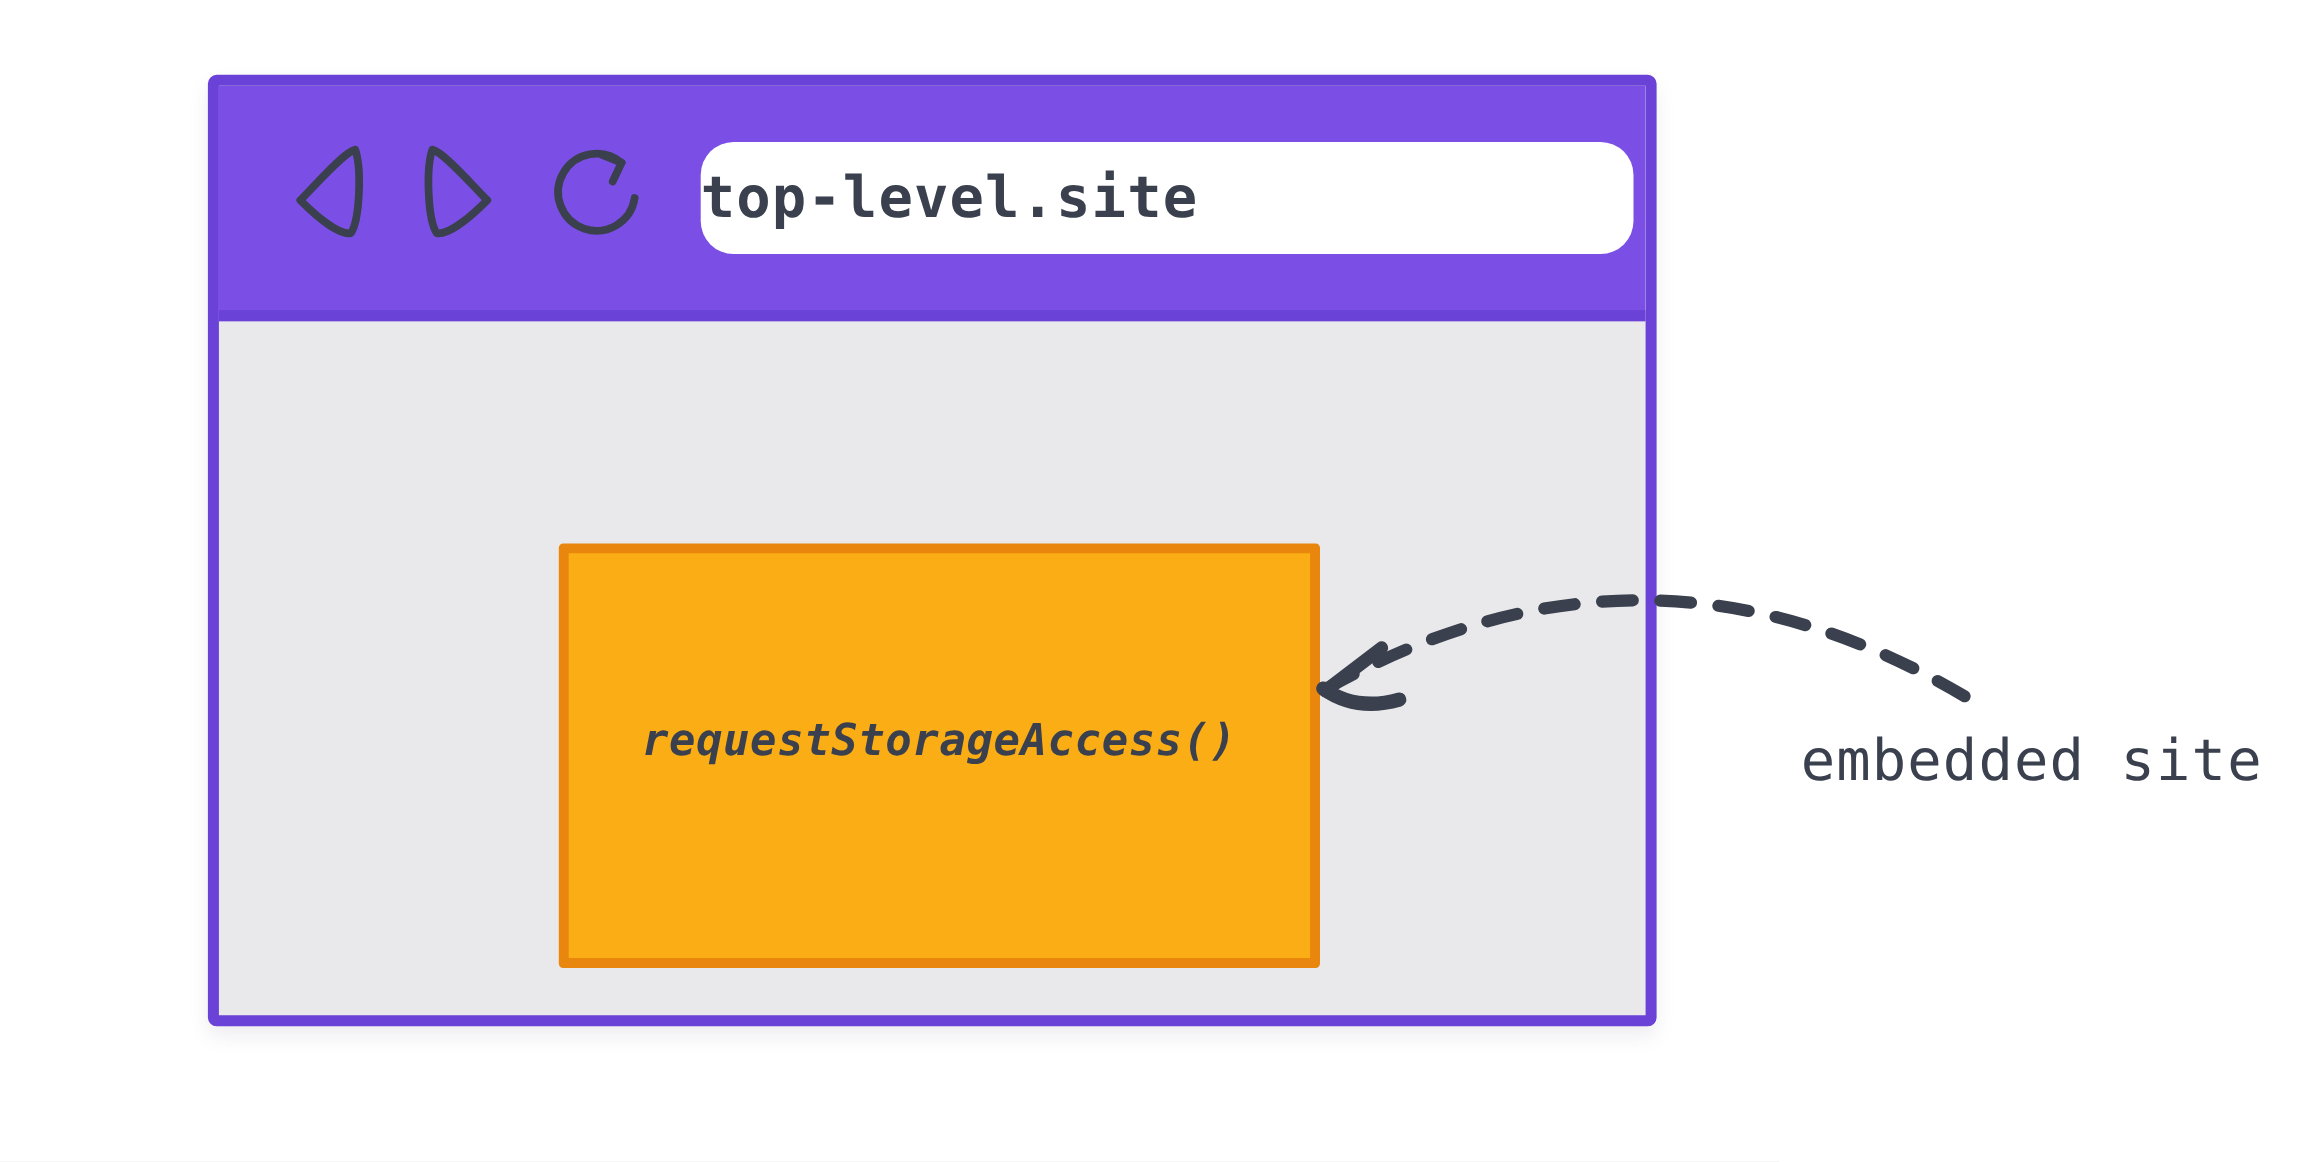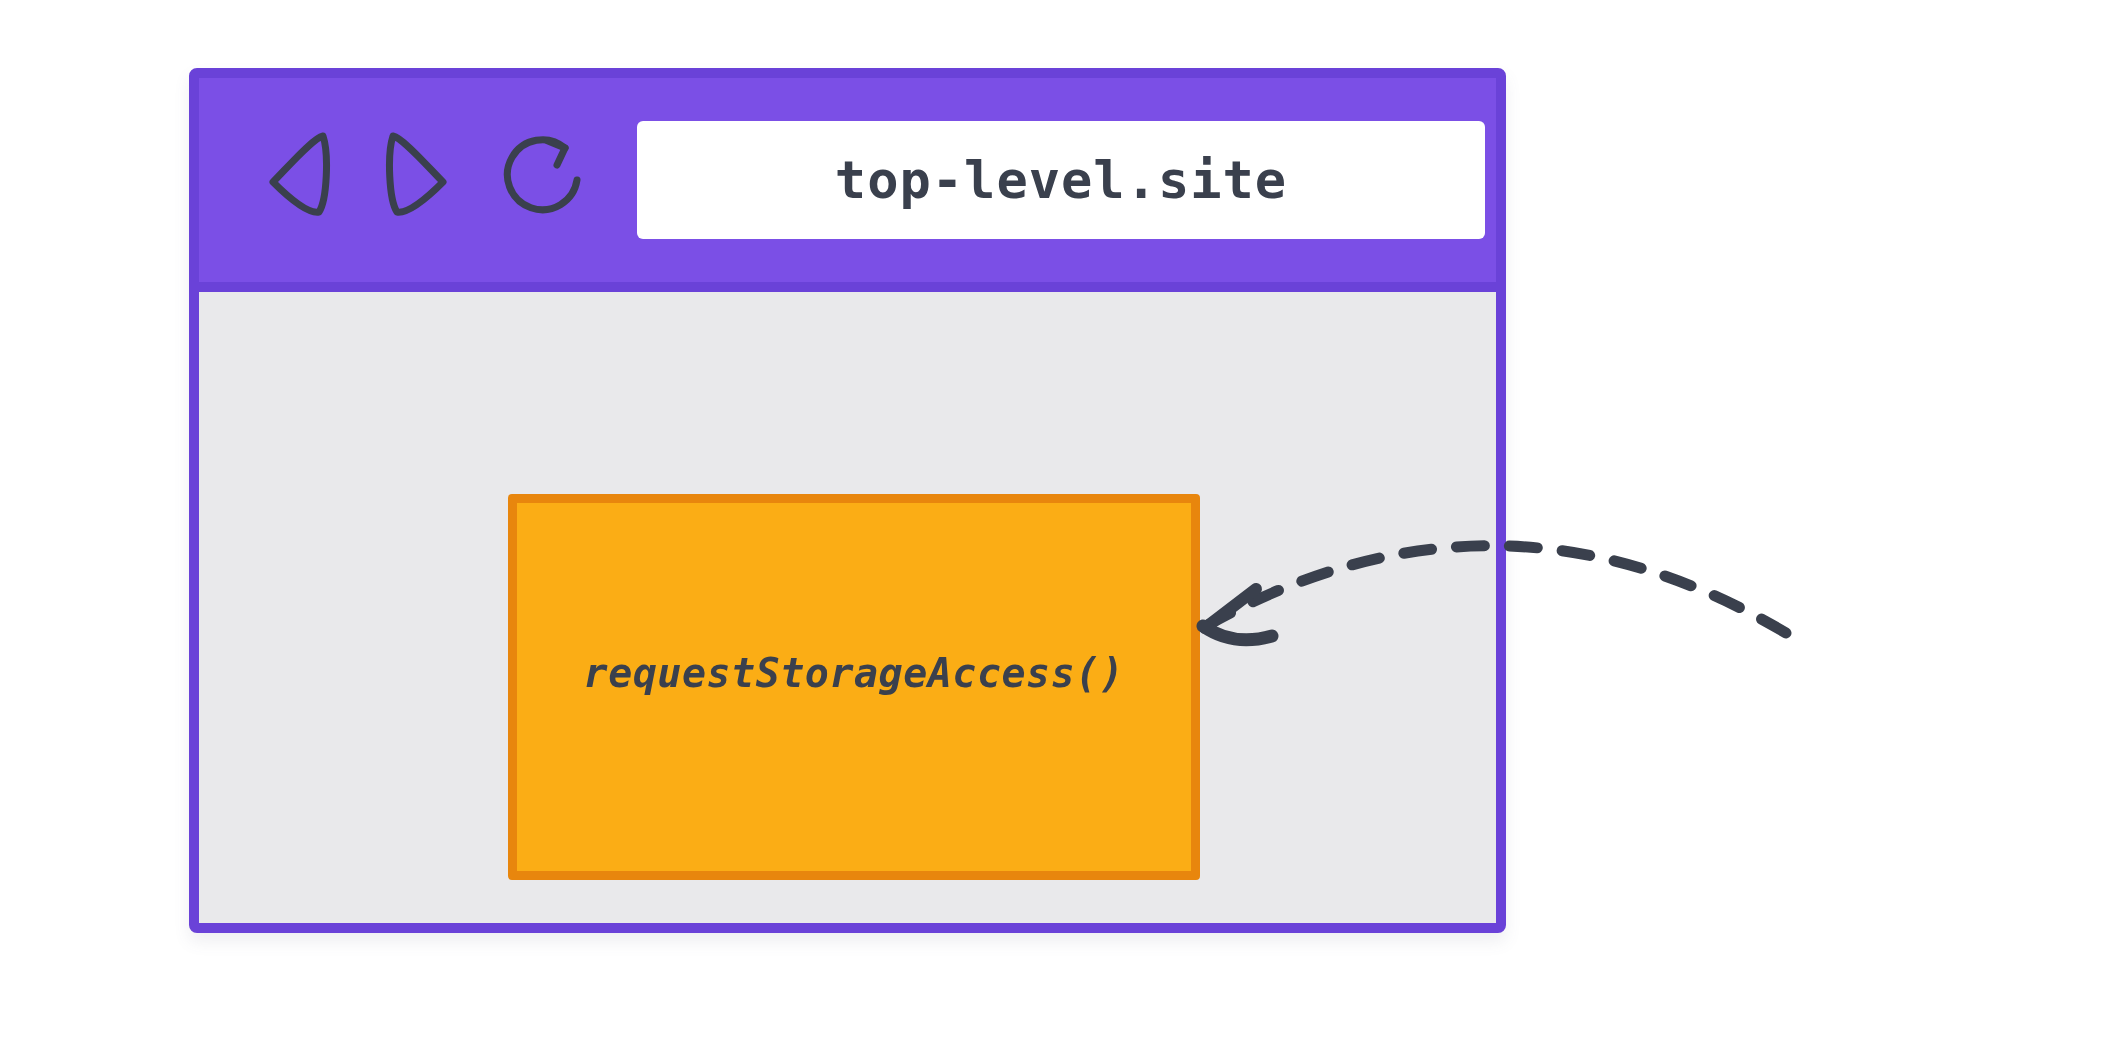--- a/index.html
+++ b/index.html
@@ -30,24 +30,24 @@
   .toolbar{
     height:214px;background:var(--toolbar-bg);
     border-bottom:10px solid var(--window-border);
     display:flex;align-items:center;
     padding-left:64px;
   }
   .nav-icons{display:flex;align-items:center;gap:38px;margin-top:-12px;}
   .nav-icon{display:block;}
   .nav-icon svg{display:block;}
   .addressbar{
-    margin-left:54px;width:848px;height:118px;
+    margin-left:54px;width:848px;height:102px;
     background:var(--address-bar-bg);
-    border-radius:6px;
-    display:flex;align-items:center;justify-content:center;
+    border-radius:30px;
+    display:flex;align-items:center;justify-content:flex-start;
   }
   .addressbar .url{
     font-size:52px;font-weight:700;letter-spacing:1px;color:var(--ink);
   }
 
   
   .embed{
     position:absolute;left:309px;top:416px;width:692px;height:386px;
     background:var(--frame-bg);
     border:9px solid var(--frame-border);
@@ -108,14 +108,15 @@
     </div>
 
   </div>
 
   <svg class="arrow-overlay" width="2102" height="1056" viewBox="0 0 2102 1056" fill="none">
     <path d="M 1786 633 Q 1498 462 1206 626" stroke="var(--ink)" stroke-width="11" stroke-linecap="round" stroke-dasharray="28 25"></path>
     <path d="M 1256 589 L 1205 628" stroke="var(--ink)" stroke-width="12" stroke-linecap="round"></path>
     <path d="M 1203 626 Q 1233 647 1272 636" stroke="var(--ink)" stroke-width="13" stroke-linecap="round"></path>
   </svg>
 
+  <span class="annotation-label">embedded site</span>
 
 </div>
 
 </body></html>

